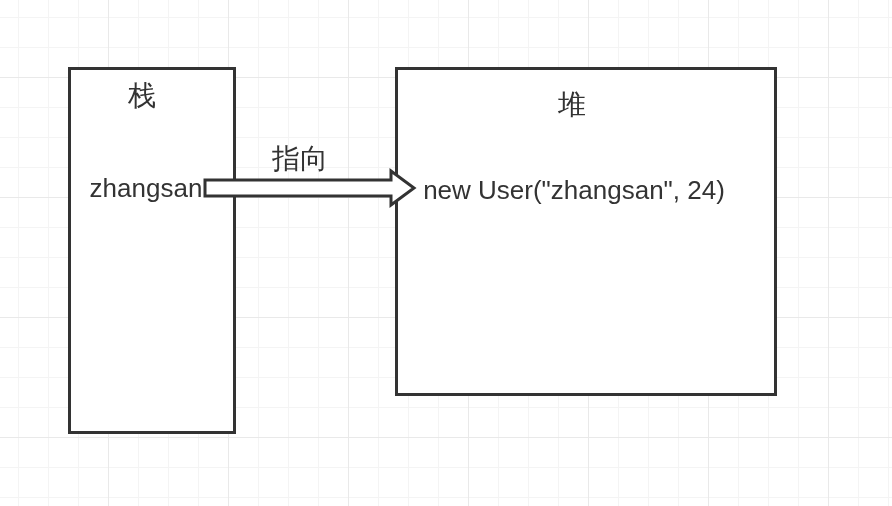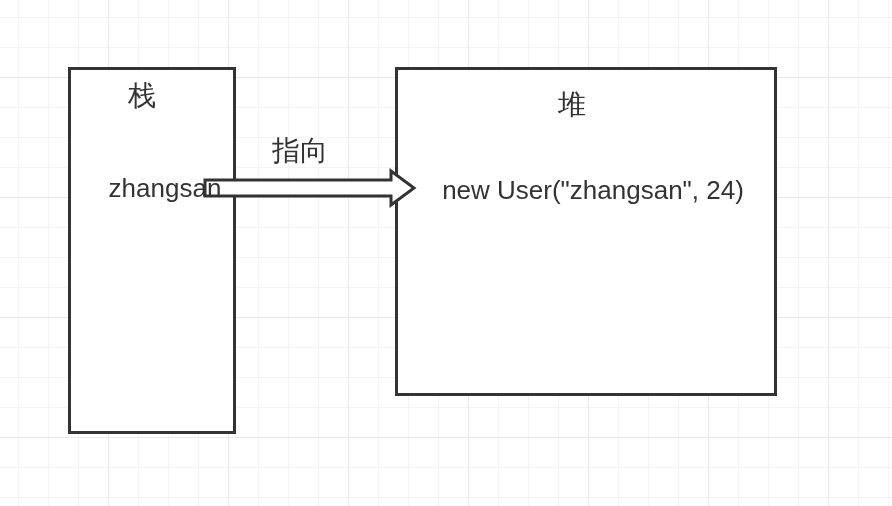--- a/index.html
+++ b/index.html
@@ -34,26 +34,26 @@
   .heap-box  { left: 395px; top: 67px; width: 382px; height: 329px; }
   .diagram-text {
     position: absolute;
     transform: translateX(-50%);
     white-space: nowrap;
     line-height: 30px;
     color: #333333;
     text-align: center;
   }
   .cjk-text   { font-size: 28px; }
-  .latin-text { font-size: 26px; margin-left: 19px; }
+  .latin-text { font-size: 26px; }
   .stack-title   { left: 142px; top: 81px; }
   .stack-item    { left: 146px; top: 173px; }
   .heap-title    { left: 572px; top: 90px; }
   .heap-item     { left: 574px; top: 175px; }
-  .pointer-label { left: 300px; top: 136px; }
+  .pointer-label { left: 300px; top: 144px; }
   .pointer-arrow-svg {
     position: absolute;
     left: 203px;
     top: 168px;
     width: 214px;
     height: 40px;
   }
 </style>
 </head>
 <body>

